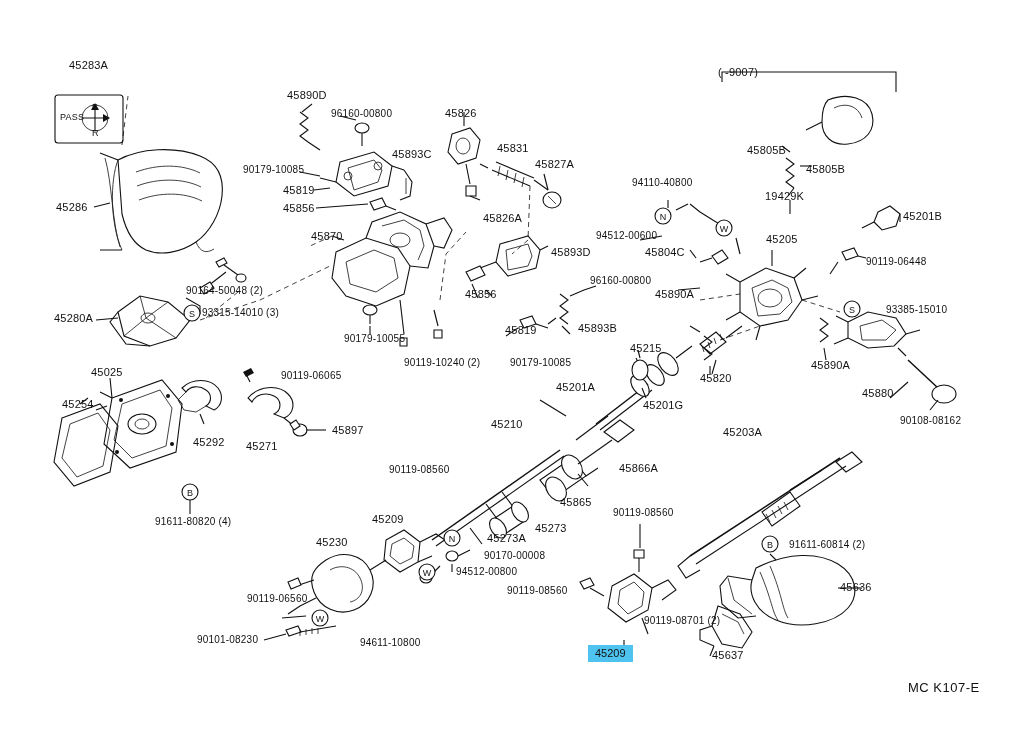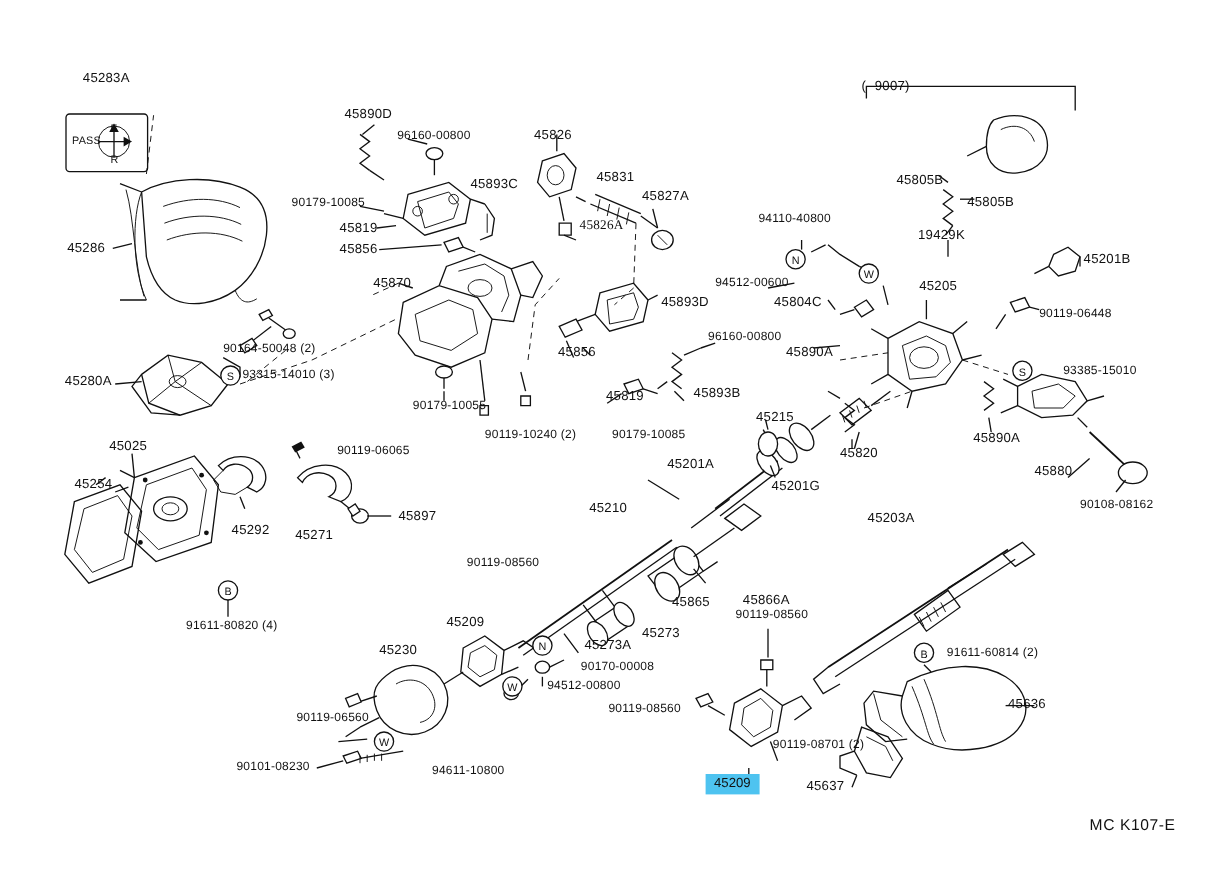--- a/index.html
+++ b/index.html
@@ -330,27 +330,27 @@
   <div class="lbl" style="left:316px;top:536px;">45230</div>
   <div class="lbl" style="left:372px;top:513px;">45209</div>
   <div class="lbl sm" style="left:247px;top:593px;">90119-06560</div>
   <div class="lbl sm" style="left:197px;top:634px;">90101-08230</div>
   <div class="lbl sm" style="left:360px;top:637px;">94611-10800</div>
   <div class="lbl sm" style="left:456px;top:566px;">94512-00800</div>
   <div class="lbl sm" style="left:484px;top:550px;">90170-00008</div>
   <div class="lbl" style="left:487px;top:532px;">45273A</div>
   <div class="lbl" style="left:535px;top:522px;">45273</div>
   <div class="lbl" style="left:560px;top:496px;">45865</div>
-  <div class="lbl" style="left:583px;top:494px;padding-left:36px;">45866A</div>
+  <div class="lbl" style="left:583px;top:462px;padding-left:36px;">45866A</div>
   <div class="lbl sm" style="left:389px;top:464px;">90119-08560</div>
   <div class="lbl" style="left:491px;top:418px;">45210</div>
   <div class="lbl sm" style="left:507px;top:585px;">90119-08560</div>
   <div class="lbl sm" style="left:613px;top:507px;">90119-08560</div>
   <div class="lbl sm" style="left:644px;top:615px;">90119-08701 (2)</div>
-  <div class="lbl" style="left:672px;top:649px;text-align:center;">45637</div>
+  <div class="lbl" style="left:712px;top:649px;text-align:center;">45637</div>
   <div class="lbl" style="left:840px;top:581px;">45636</div>
   <div class="lbl sm" style="left:789px;top:539px;">91611-60814 (2)</div>
   <div class="lbl" style="left:723px;top:426px;">45203A</div>
   <div class="lbl" style="left:862px;top:387px;">45880</div>
   <div class="lbl sm" style="left:900px;top:415px;">90108-08162</div>
   <div class="lbl" style="left:811px;top:359px;">45890A</div>
   <div class="lbl sm" style="left:886px;top:304px;">93385-15010</div>
   <div class="lbl sm" style="left:866px;top:256px;">90119-06448</div>
   <div class="lbl" style="left:903px;top:210px;">45201B</div>
   <div class="lbl" style="left:766px;top:233px;">45205</div>
@@ -365,21 +365,21 @@
   <div class="lbl" style="left:700px;top:372px;">45820</div>
   <div class="lbl" style="left:556px;top:381px;">45201A</div>
   <div class="lbl" style="left:643px;top:399px;">45201G</div>
   <div class="lbl" style="left:287px;top:89px;">45890D</div>
   <div class="lbl sm" style="left:331px;top:108px;">96160-00800</div>
   <div class="lbl sm" style="left:243px;top:164px;">90179-10085</div>
   <div class="lbl" style="left:283px;top:184px;">45819</div>
   <div class="lbl" style="left:283px;top:202px;">45856</div>
   <div class="lbl" style="left:392px;top:148px;">45893C</div>
   <div class="lbl" style="left:445px;top:107px;">45826</div>
-  <div class="lbl" style="left:483px;top:182px;font-family:Liberation Serif, serif;">45826A</div>
+  <div class="lbl" style="left:483px;top:212px;">45826A</div>
   <div class="lbl" style="left:497px;top:142px;">45831</div>
   <div class="lbl" style="left:535px;top:158px;">45827A</div>
   <div class="lbl" style="left:551px;top:246px;">45893D</div>
   <div class="lbl" style="left:311px;top:230px;">45870</div>
   <div class="lbl" style="left:465px;top:288px;">45856</div>
   <div class="lbl sm" style="left:590px;top:275px;">96160-00800</div>
   <div class="lbl" style="left:505px;top:324px;">45819</div>
   <div class="lbl" style="left:578px;top:322px;">45893B</div>
   <div class="lbl sm" style="left:344px;top:333px;">90179-10055</div>
   <div class="lbl sm" style="left:404px;top:357px;">90119-10240 (2)</div>

